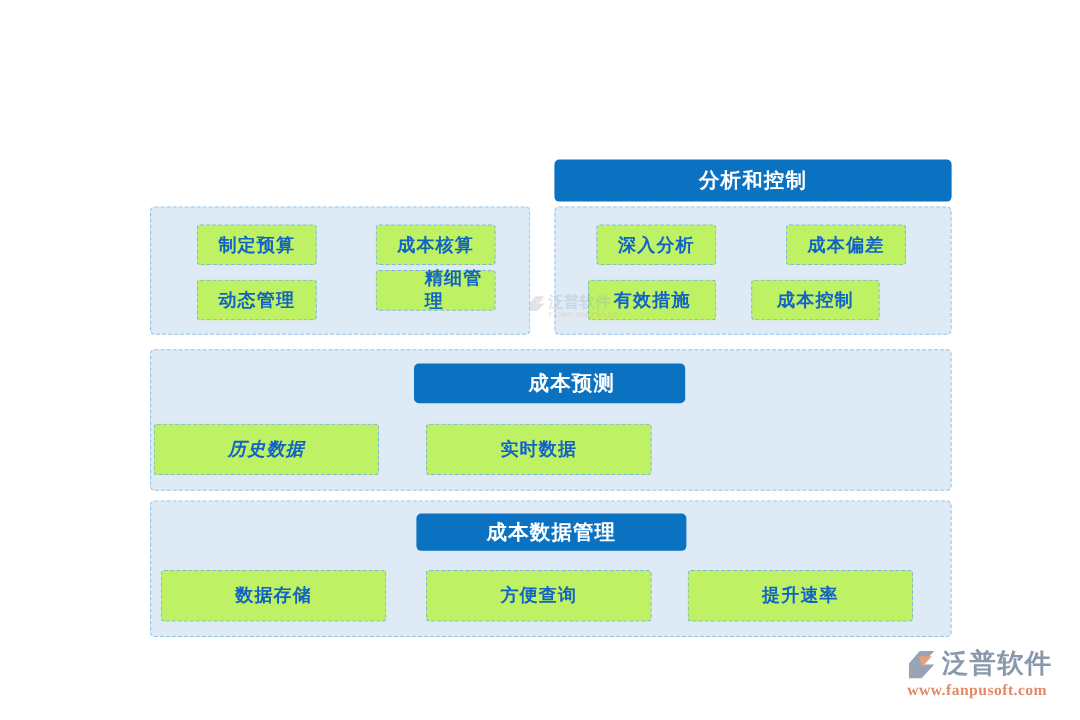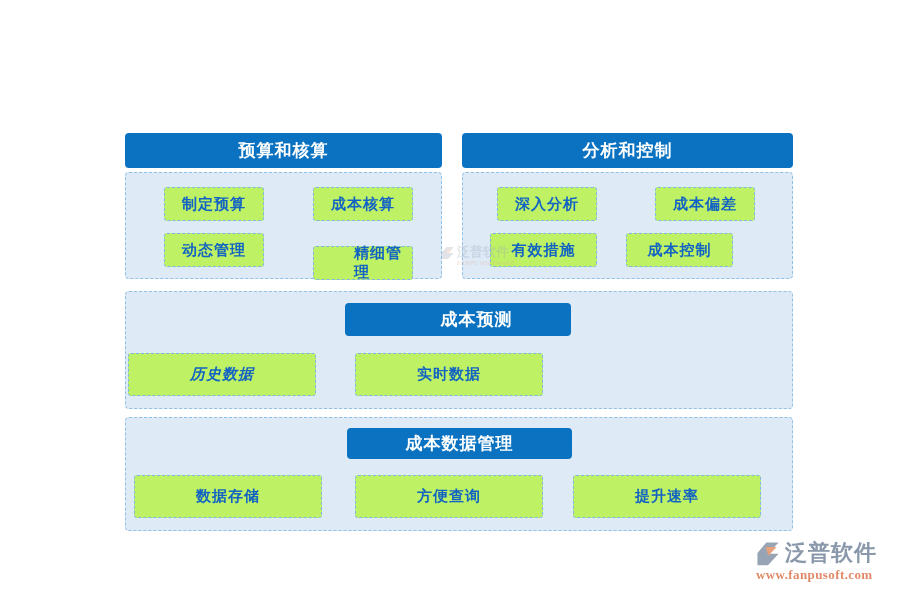--- a/index.html
+++ b/index.html
@@ -77,21 +77,21 @@
   
   #panel-a-header { left: 125px; top: 133px; width: 317px; height: 35px; }
   #panel-a-body   { left: 125px; top: 172px; width: 317px; height: 107px; }
   #panel-b-header { left: 462px; top: 133px; width: 331px; height: 35px; }
   #panel-b-body   { left: 462px; top: 172px; width: 331px; height: 107px; }
 
   
   #chip-a0 { left: 164px; top: 187px; width: 100px; height: 34px; }
   #chip-a1 { left: 313px; top: 187px; width: 100px; height: 34px; }
   #chip-a2 { left: 164px; top: 233px; width: 100px; height: 34px; }
-  #chip-a3 { left: 313px; top: 246px; width: 100px; height: 34px; padding-left: 40px; }
+  #chip-a3 { left: 313px; top: 225px; width: 100px; height: 34px; padding-left: 40px; }
   
   #chip-b0 { left: 497px; top: 187px; width: 100px; height: 34px; }
   #chip-b1 { left: 655px; top: 187px; width: 100px; height: 34px; }
   #chip-b2 { left: 490px; top: 233px; width: 107px; height: 34px; }
   #chip-b3 { left: 626px; top: 233px; width: 107px; height: 34px; }
 
   
   #panel-c-body   { left: 125px; top: 291px; width: 668px; height: 118px; }
   #panel-c-header { left: 345px; top: 303px; width: 226px; height: 33px; padding-left: 37px; }
   #chip-c0 { left: 128px; top: 353px; width: 188px; height: 43px; font-style: italic; }
@@ -180,21 +180,20 @@
     letter-spacing: 0.2px;
     white-space: nowrap;
   }
 </style>
 </head>
 <body>
 
 <div id="canvas">
 
 
-  <div class="bar" id="panel-a-header">预算和核算</div>
   <div class="panel-body" id="panel-a-body"></div>
   <div class="chip" id="chip-a0">制定预算</div>
   <div class="chip" id="chip-a1">成本核算</div>
   <div class="chip" id="chip-a2">动态管理</div>
   <div class="chip" id="chip-a3">精细管理</div>
 
   <div class="bar" id="panel-b-header">分析和控制</div>
   <div class="panel-body" id="panel-b-body"></div>
   <div class="chip" id="chip-b0">深入分析</div>
   <div class="chip" id="chip-b1">成本偏差</div>

